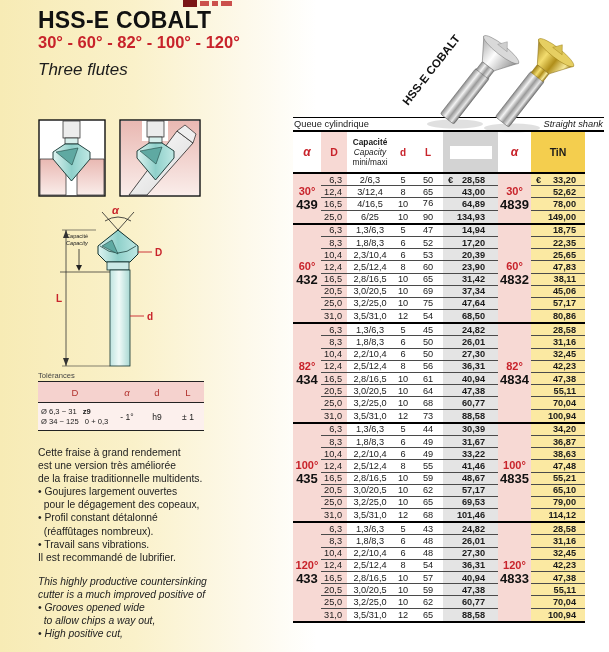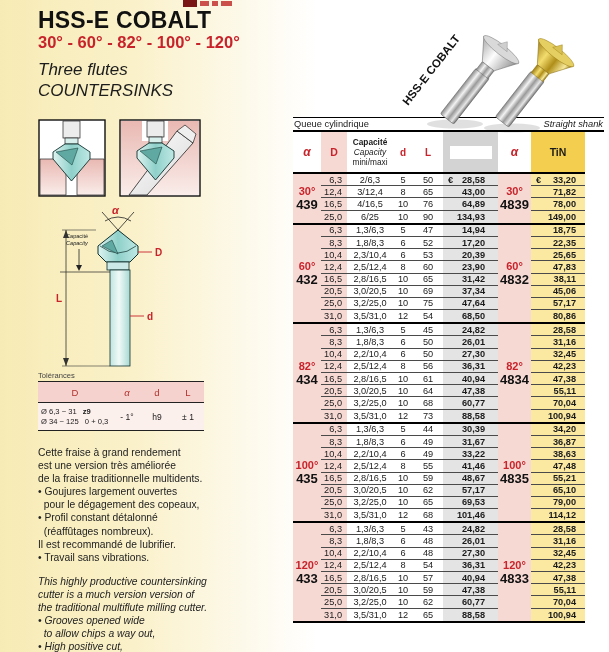--- a/index.html
+++ b/index.html
@@ -69,21 +69,20 @@
 
   <div class="frag" style="left:183px;top:0;width:14px;height:7px;"></div>
   <div class="frag2" style="left:200px;top:1px;width:9px;height:5px;"></div>
   <div class="frag2" style="left:212px;top:1px;width:6px;height:5px;"></div>
   <div class="frag2" style="left:221px;top:1px;width:11px;height:5px;"></div>
 
   <div class="brand-title">HSS-E COBALT</div>
   <div class="brand-sub">30° - 60° - 82° - 100° - 120°</div>
   <div class="flutes">
     <div>Three flutes</div>
-    <div>COUNTERSINKS</div>
   </div>
 
   <svg class="diag-box" style="left:38px;top:119px;" width="68" height="78" viewBox="0 0 68 78">
     <defs>
       <linearGradient id="wpG" x1="0" y1="0" x2="0" y2="1">
         <stop offset="0" stop-color="#E9B8B2"></stop>
           <stop offset="1" stop-color="#FAEDEA"></stop>
       </linearGradient>
       <linearGradient id="tealG" x1="0" y1="0" x2="1" y2="0">
         <stop offset="0" stop-color="#DDF3F0"></stop>
@@ -183,27 +182,26 @@
   </div>
 
   <div class="desc" style="top:446px;">
       <div>Cette fraise à grand rendement</div>
       <div>est une version très améliorée</div>
       <div>de la fraise traditionnelle multidents.</div>
       <div>• Goujures largement ouvertes</div>
       <div>  pour le dégagement des copeaux,</div>
       <div>• Profil constant détalonné</div>
       <div>  (réaffûtages nombreux).</div>
+      <div>• Travail sans vibrations.</div>
       <div>Il est recommandé de lubrifier.</div>
-      <div>• Travail sans vibrations.</div>
     </div>
   <div class="desc desc-en" style="top:575px;">
       <div>This highly productive countersinking</div>
-      <div>cutter is a much version version of</div>
-      <div>the traditional multiflute milling cutter.</div>
+      <div>cutter is a much improved positive of</div>
       <div>• Grooves opened wide</div>
       <div>  to allow chips a way out,</div>
       <div>• High positive cut,</div>
     </div>
 
   <svg class="photos" viewBox="0 0 609 136">
     <defs>
       <linearGradient id="silvShank" x1="0" y1="0" x2="1" y2="0">
         <stop offset="0" stop-color="#8c8c8c"></stop>
           <stop offset=".3" stop-color="#f2f2f2"></stop>
@@ -284,25 +282,25 @@
           </div>
           <div class="cell tin-cell euro" style="grid-area: 1 / 8;">
             <div>€</div>
             <div>33,20</div>
           </div>
           <div class="cell d-cell" style="grid-area: 2 / 2;">12,4</div>
           <div class="cell cap-cell" style="grid-area: 2 / 3;">3/12,4</div>
           <div class="cell num-cell" style="grid-area: 2 / 4;">8</div>
           <div class="cell num-cell" style="grid-area: 2 / 5;">65</div>
           <div class="cell price-cell" style="grid-area: 2 / 6;">43,00</div>
-          <div class="cell tin-cell" style="grid-area: 2 / 8;">71,82</div>
+          <div class="cell tin-cell" style="grid-area: 2 / 8;">52,62</div>
           <div class="cell d-cell" style="grid-area: 3 / 2;">16,5</div>
           <div class="cell cap-cell" style="grid-area: 3 / 3;">4/16,5</div>
           <div class="cell num-cell" style="grid-area: 3 / 4;">10</div>
-          <div class="cell num-cell" style="grid-area: 3 / 5;">76</div>
+          <div class="cell num-cell" style="grid-area: 3 / 5; font-family: Liberation Mono, monospace;">76</div>
           <div class="cell price-cell" style="grid-area: 3 / 6;">64,89</div>
           <div class="cell tin-cell" style="grid-area: 3 / 8;">78,00</div>
           <div class="cell d-cell last" style="grid-area: 4 / 2;">25,0</div>
           <div class="cell cap-cell last" style="grid-area: 4 / 3;">6/25</div>
           <div class="cell num-cell last" style="grid-area: 4 / 4;">10</div>
           <div class="cell num-cell last" style="grid-area: 4 / 5;">90</div>
           <div class="cell price-cell last" style="grid-area: 4 / 6;">134,93</div>
           <div class="cell tin-cell last" style="grid-area: 4 / 8;">149,00</div>
         </div>
         <div class="sec">

